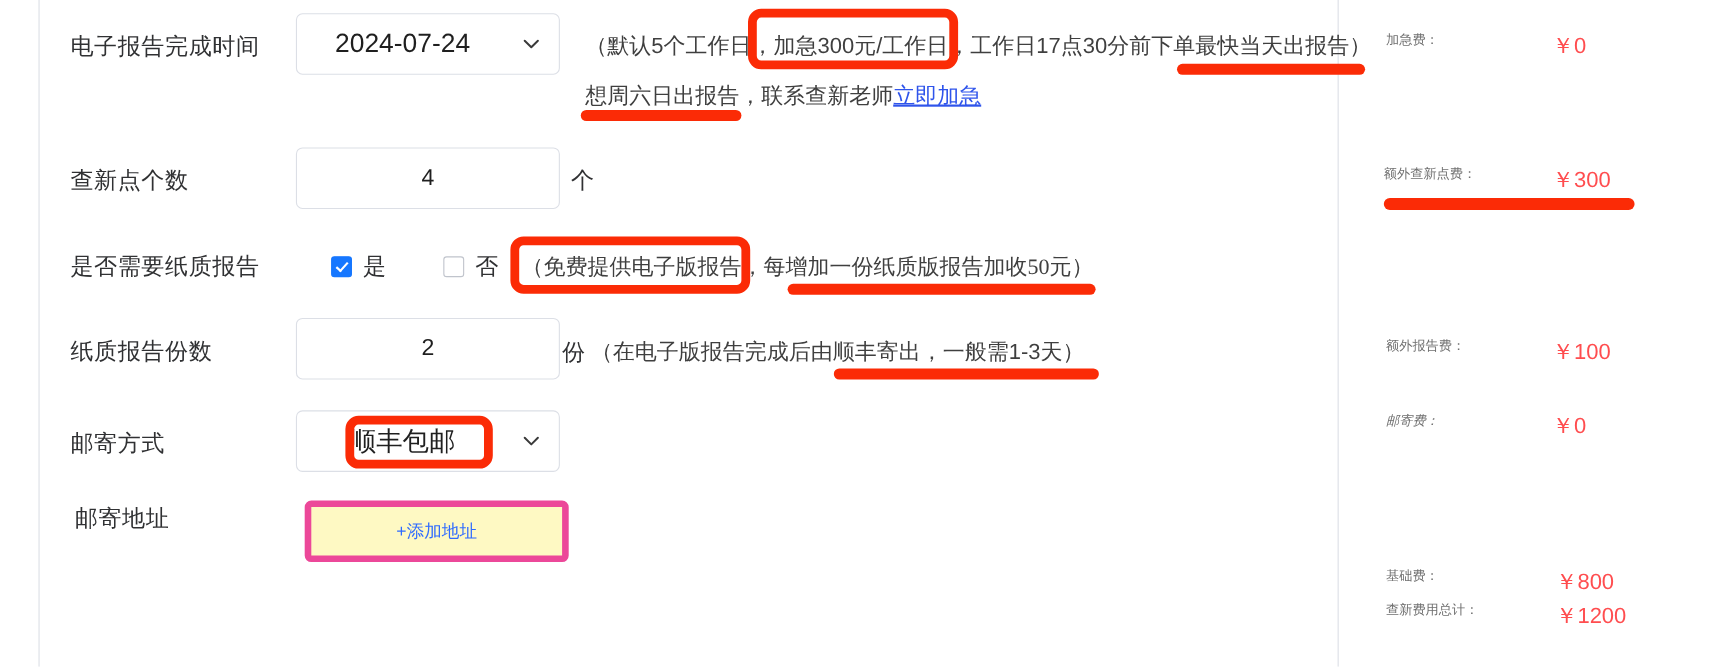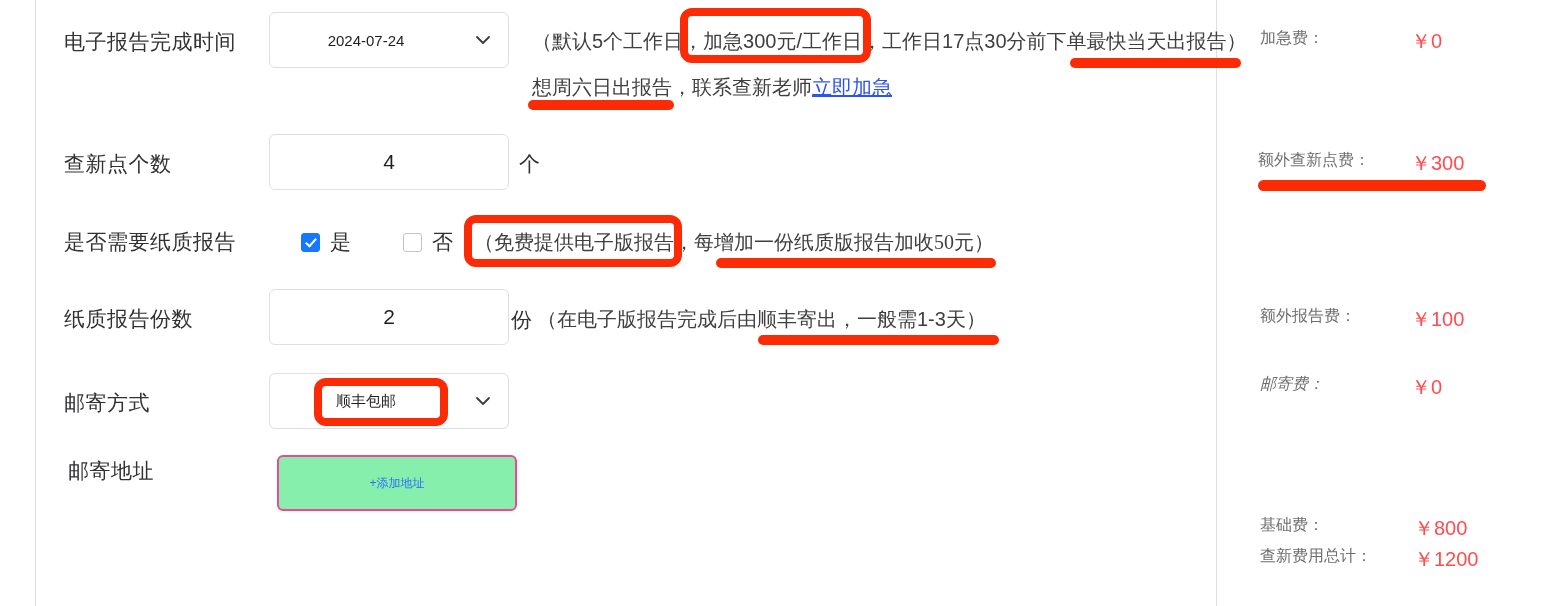--- a/index.html
+++ b/index.html
@@ -36,21 +36,21 @@
     position:absolute;
     box-sizing:border-box;
     width:240px; height:56px;
     border:1px solid #dcdfe6;
     border-radius:6px;
     background:#fff;
   }
   .select .val{
     position:absolute; left:0; top:0; right:46px; bottom:0;
     display:flex; align-items:center; justify-content:center;
-    font-size:15px; color:#1f1f1f; white-space:nowrap;
+    font-size:24px; color:#1f1f1f; white-space:nowrap;
   }
   .select .chev{
     position:absolute; right:14px; top:0; bottom:0;
     width:22px; display:flex; align-items:center; justify-content:center;
   }
   .select .chev svg{ display:block; }
   .numbox .val{
     position:absolute; inset:0;
     display:flex; align-items:center; justify-content:center;
     font-size:21px; color:#1f1f1f;
@@ -78,27 +78,27 @@
     content:"";position:absolute;left:6px;top:2px;
     width:4px;height:9px;border:solid #fff;border-width:0 2px 2px 0;
     transform:rotate(42deg);
   }
   .cblabel{ font-size:21px;color:#303133;white-space:nowrap; }
   
   .addbtn{
     position:absolute;
     box-sizing:border-box;
     width:240px;height:56px;
-    border:2px solid #ec4899;border-radius:6px;background:#86efac;
+    border:6px solid #ec4899;border-radius:6px;background:#fef9c3;
     display:flex;align-items:center;justify-content:center;
-    font-size:12px;color:#2f6bff;cursor:pointer;
+    font-size:16px;color:#2f6bff;cursor:pointer;
     white-space:nowrap;
   }
   .pname{
-    position:absolute; font-size:16px; color:#6f6f6f; white-space:nowrap;
+    position:absolute; font-size:12px; color:#6f6f6f; white-space:nowrap;
   }
   .pval{
     position:absolute; font-size:20px; color:#ff4d4f; white-space:nowrap;
   }
   
   .anno-box{
     position:absolute;
     border:8px solid #fb2b06;
     border-radius:12px;
     box-sizing:border-box;

